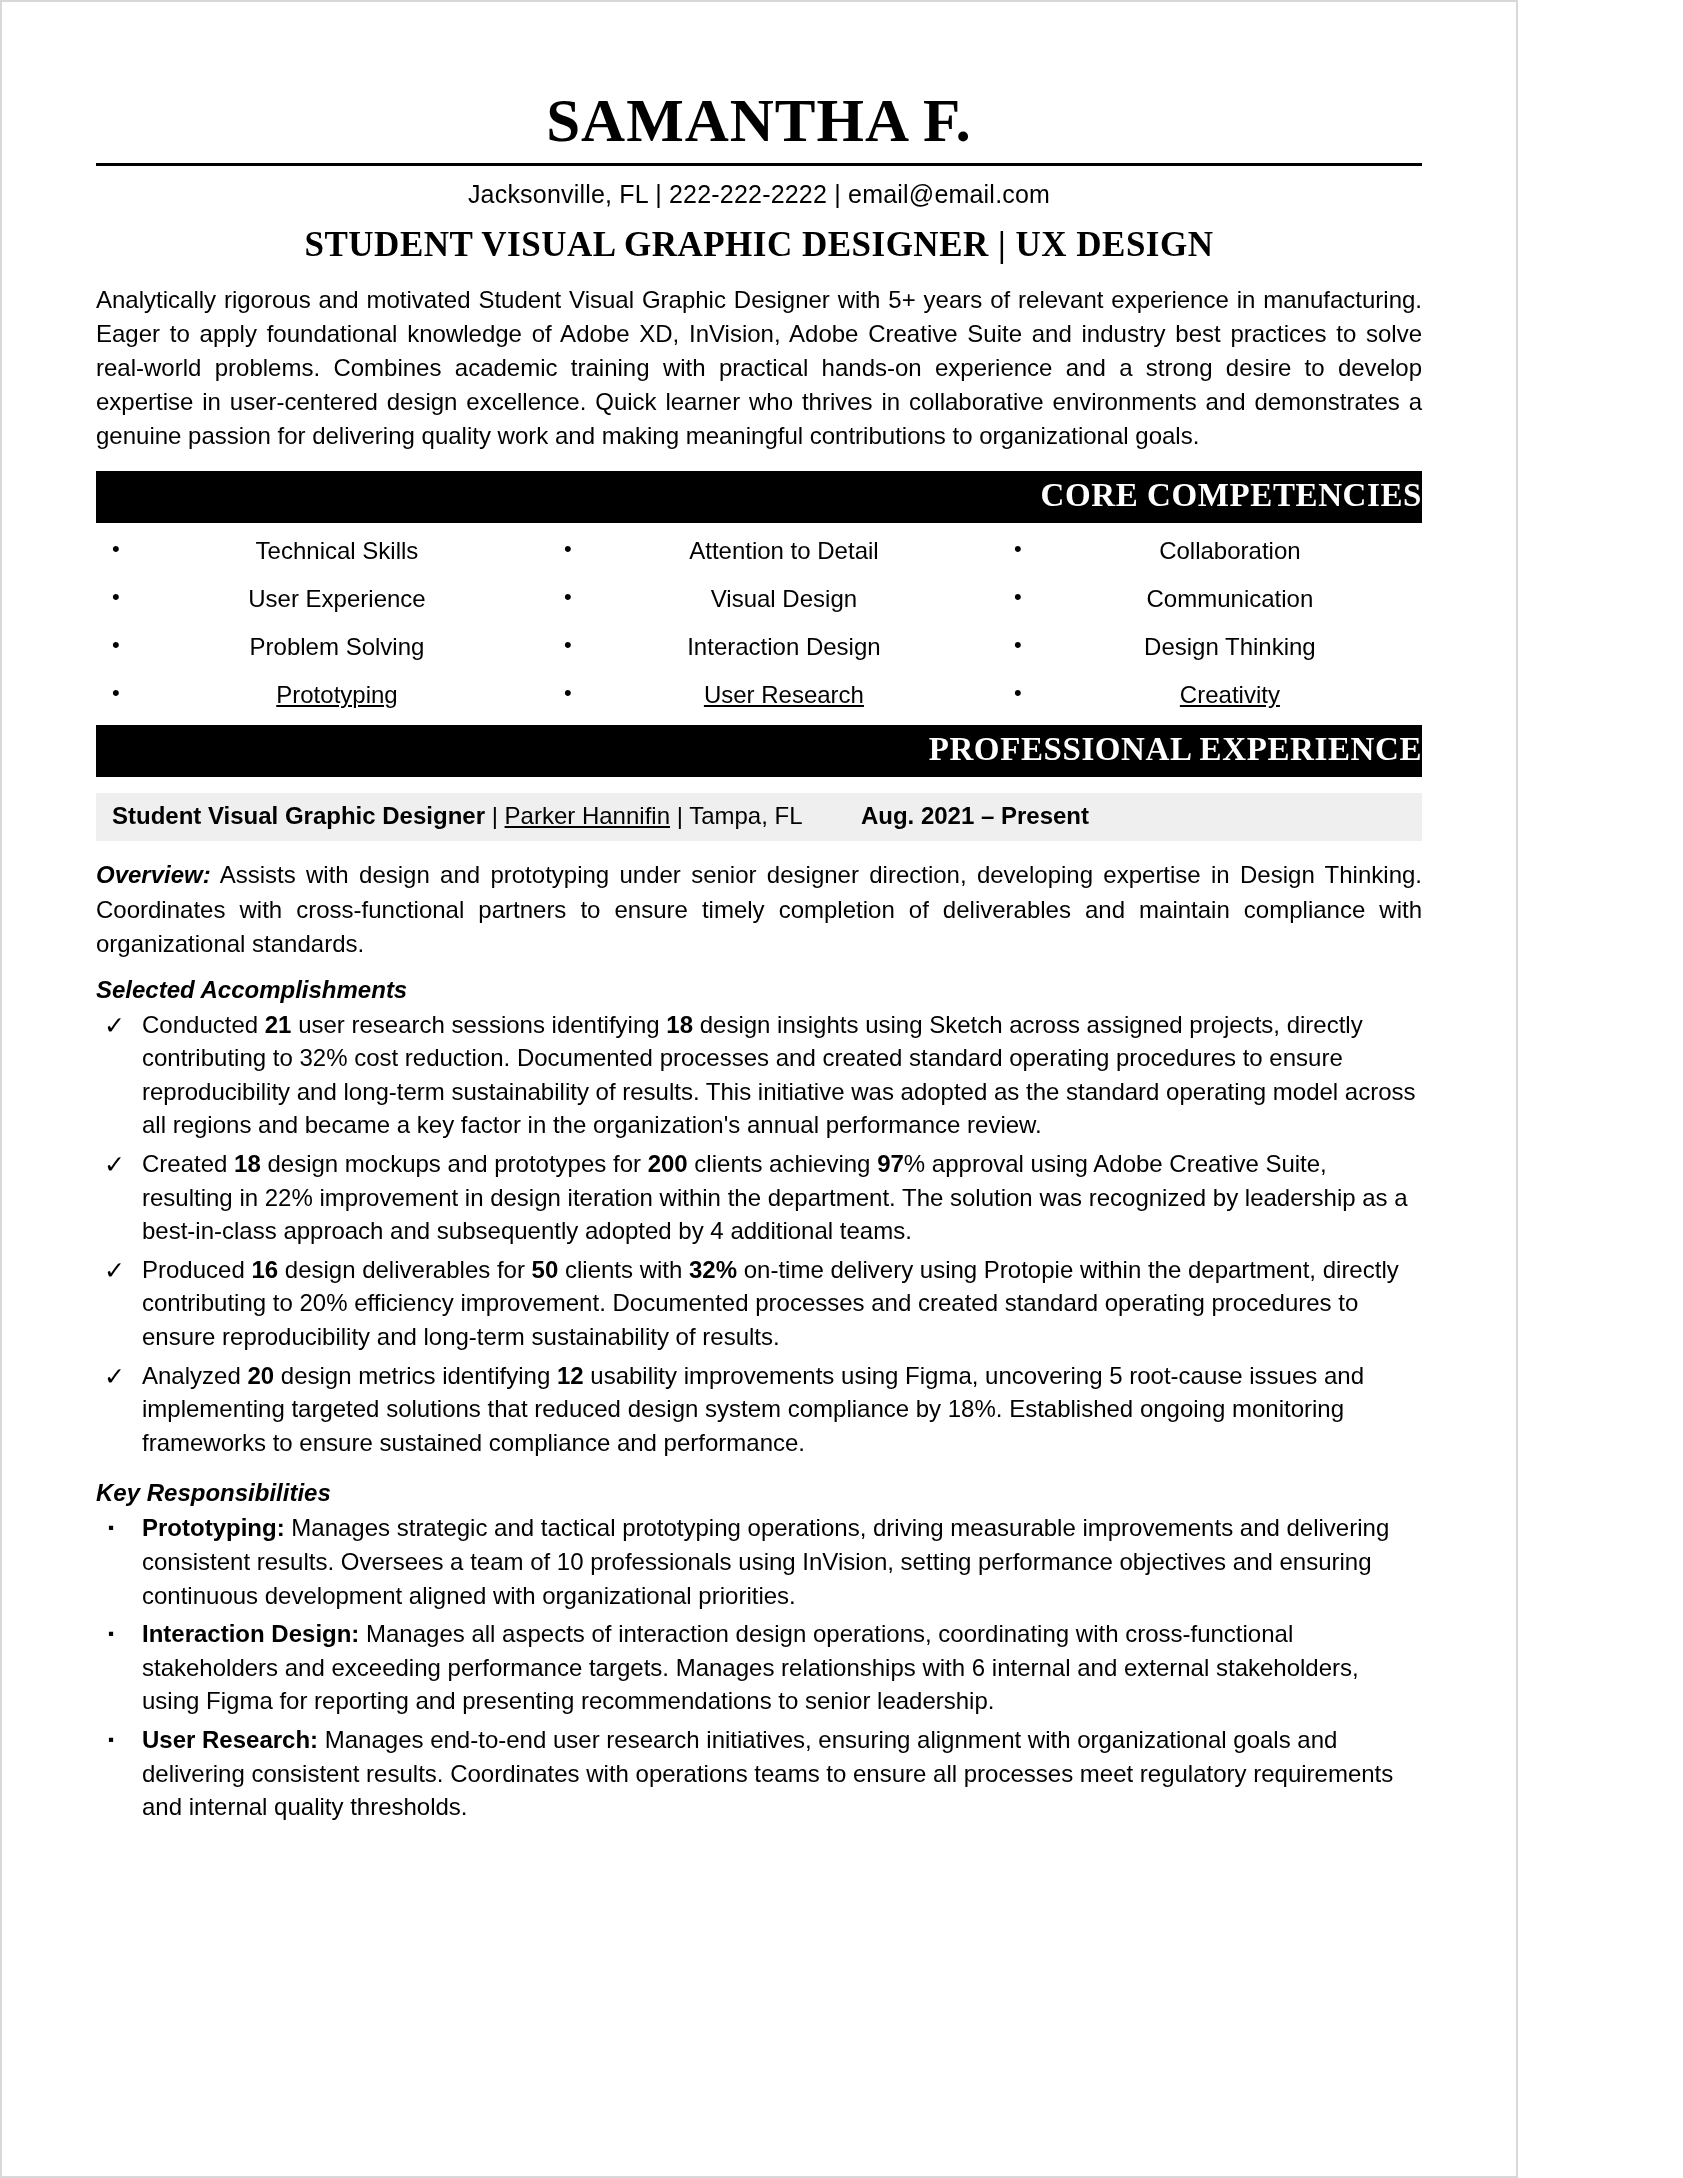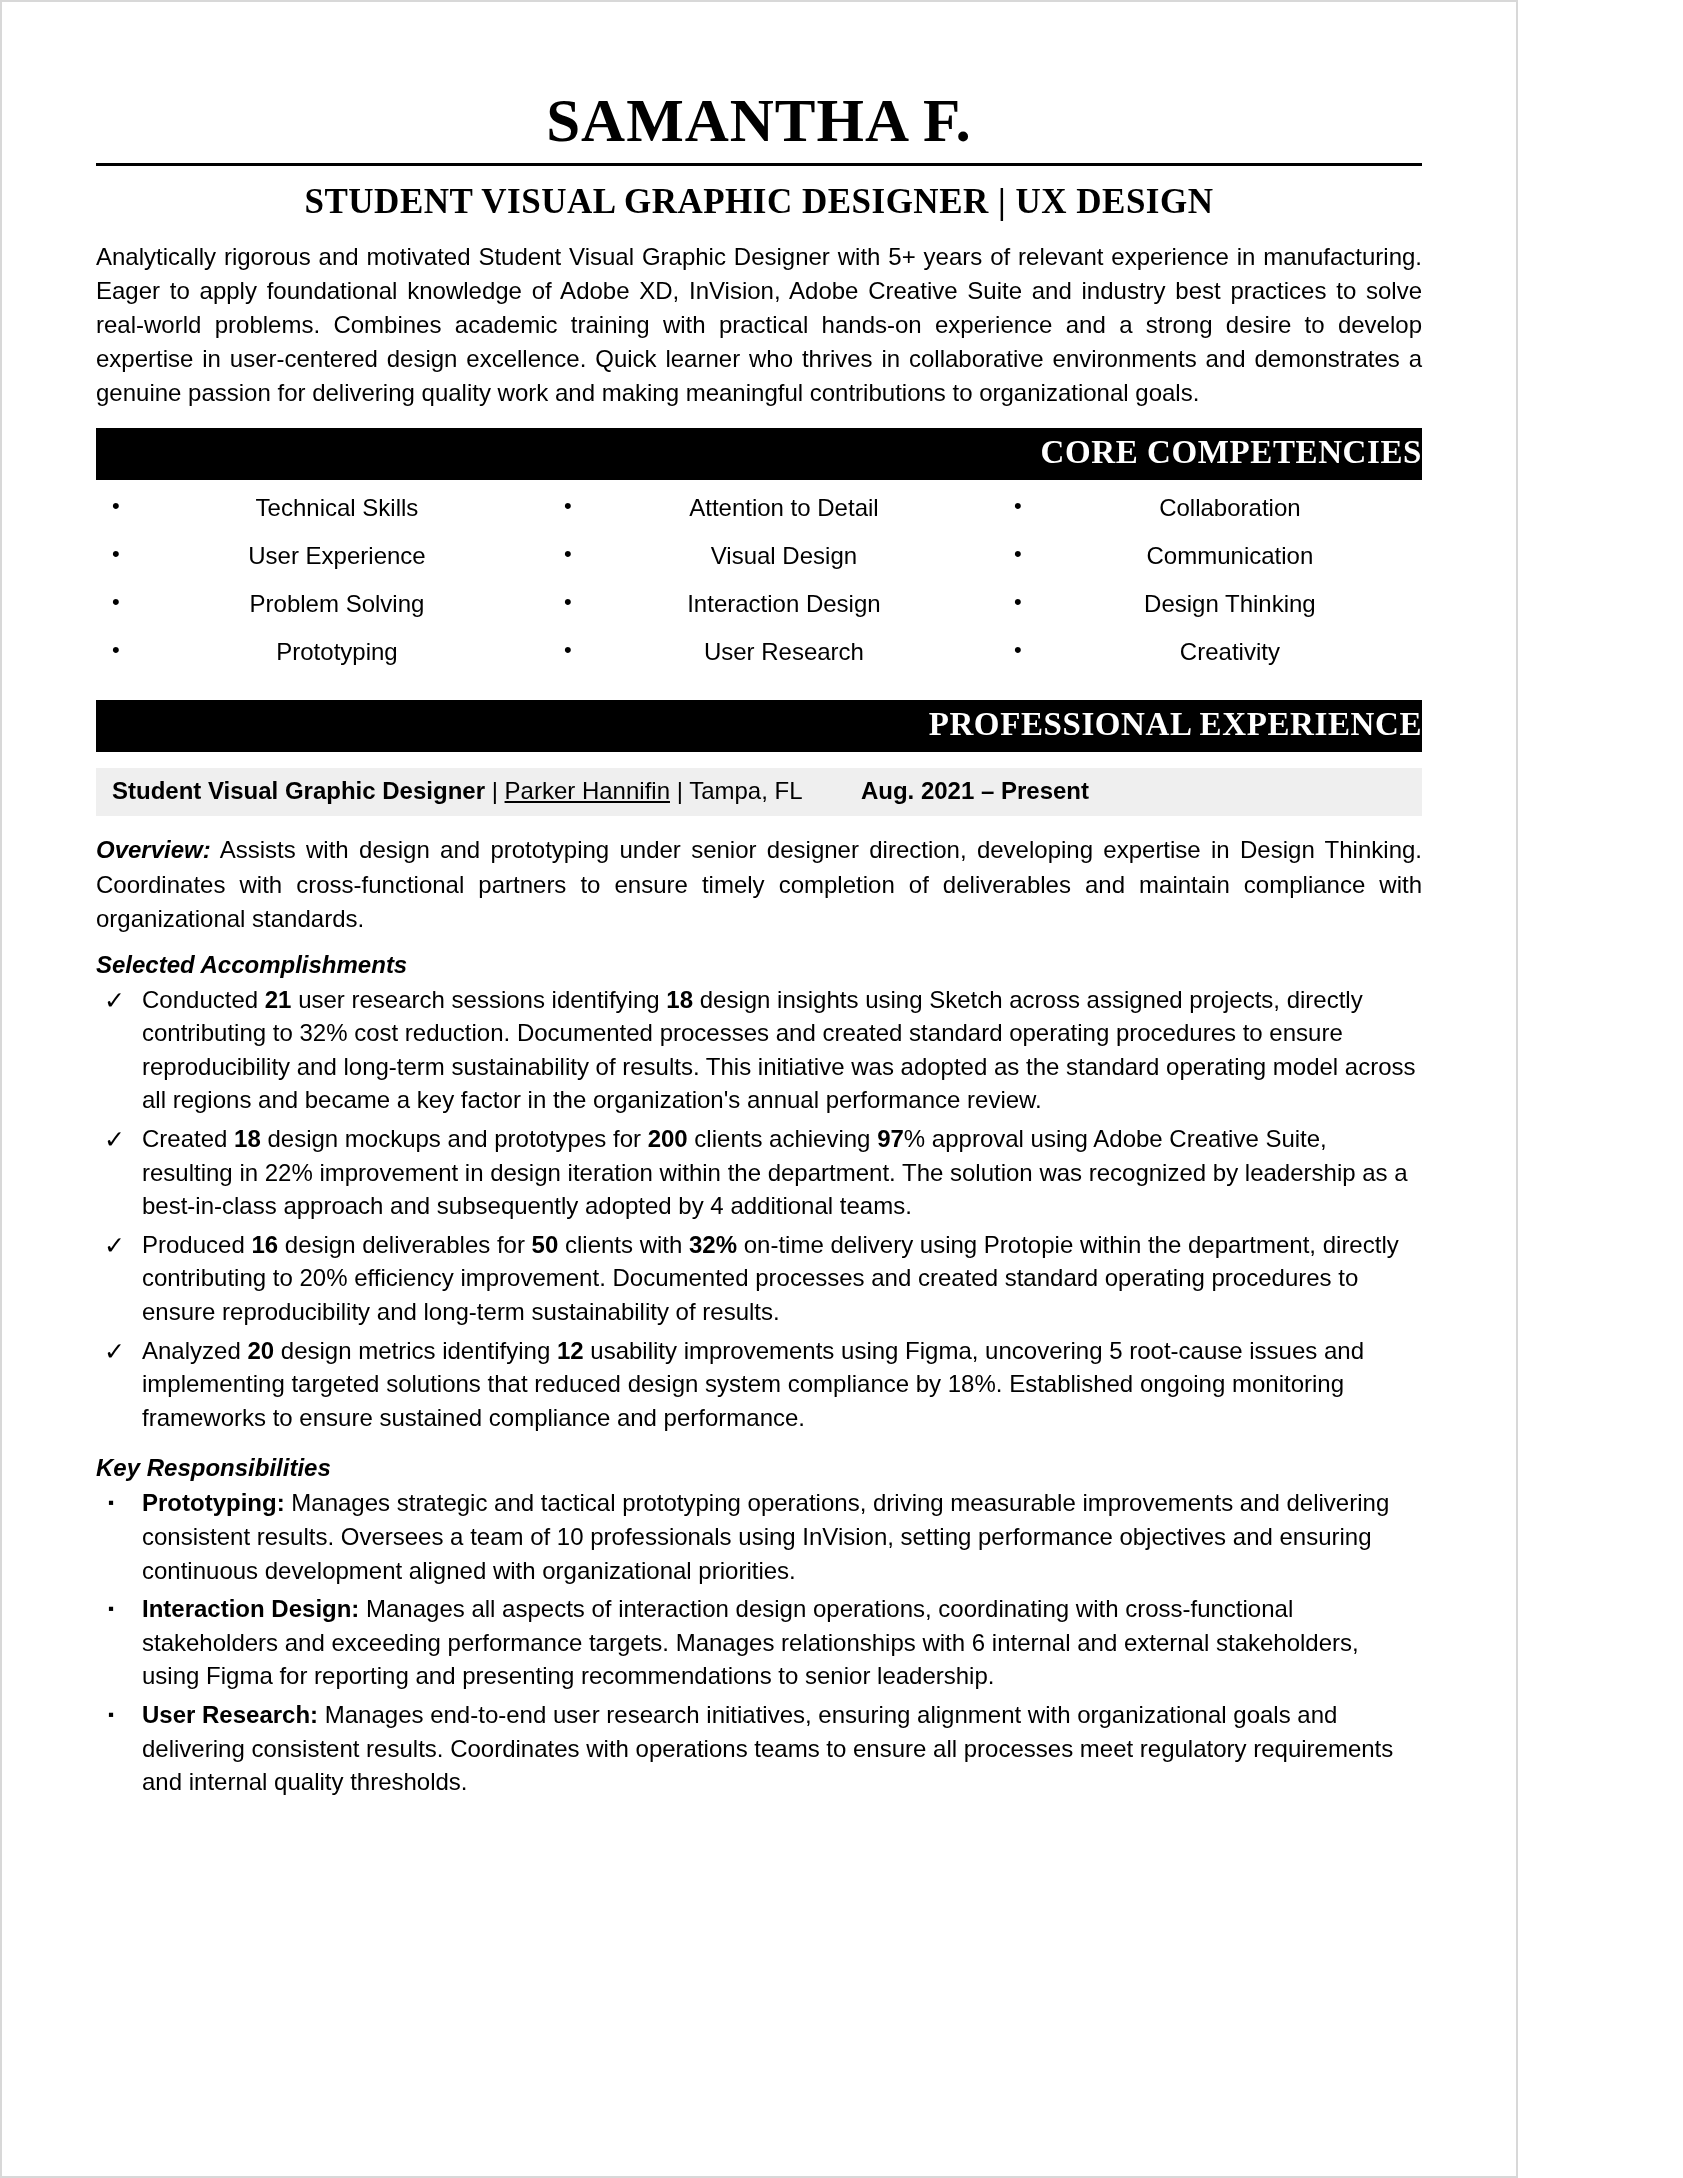--- a/index.html
+++ b/index.html
@@ -81,21 +81,21 @@
   .comp-col.c2 { padding-left: 10px; }
   .comp-col.c3 { padding-left: 18px; }
   .comp-item {
     font-size: 24px;
     line-height: 1.0;
     padding: 0 0 0 40px;
     margin-bottom: 24px;
     position: relative;
     text-align: center;
   }
-  .comp-item:last-child { margin-bottom: 18px; }
+  .comp-item:last-child { margin-bottom: 0; text-decoration: underline; }
   .comp-item::before {
     content: "\2022";
     position: absolute;
     left: 16px;
     top: -1px;
     font-size: 22px;
   }
 
   
   .job-row {
@@ -146,20 +146,21 @@
   ul.square li .mark { font-size: 17px; left: 12px; top: 5px; }
   ul.bullets li b { font-weight: bold; }
 </style>
 </head>
 <body>
 
 <div class="page">
 
   <div class="name">SAMANTHA F.</div>
   <div class="name-rule"></div>
+  <div class="contact">Jacksonville, FL  |  222-222-2222  |  email@email.com</div>
   <div class="headline">STUDENT VISUAL GRAPHIC DESIGNER  |  UX DESIGN</div>
 
   <div class="summary">Analytically rigorous and motivated Student Visual Graphic Designer with 5+ years of relevant experience in manufacturing. Eager to apply foundational knowledge of Adobe XD, InVision, Adobe Creative Suite and industry best practices to solve real-world problems. Combines academic training with practical hands-on experience and a strong desire to develop expertise in user-centered design excellence. Quick learner who thrives in collaborative environments and demonstrates a genuine passion for delivering quality work and making meaningful contributions to organizational goals.</div>
 
   <div class="section-bar">CORE COMPETENCIES</div>
 
   <div class="competencies">
     <div class="comp-col c1" id="comp-col-1">
         <div class="comp-item">Technical Skills</div>
         <div class="comp-item">User Experience</div>

